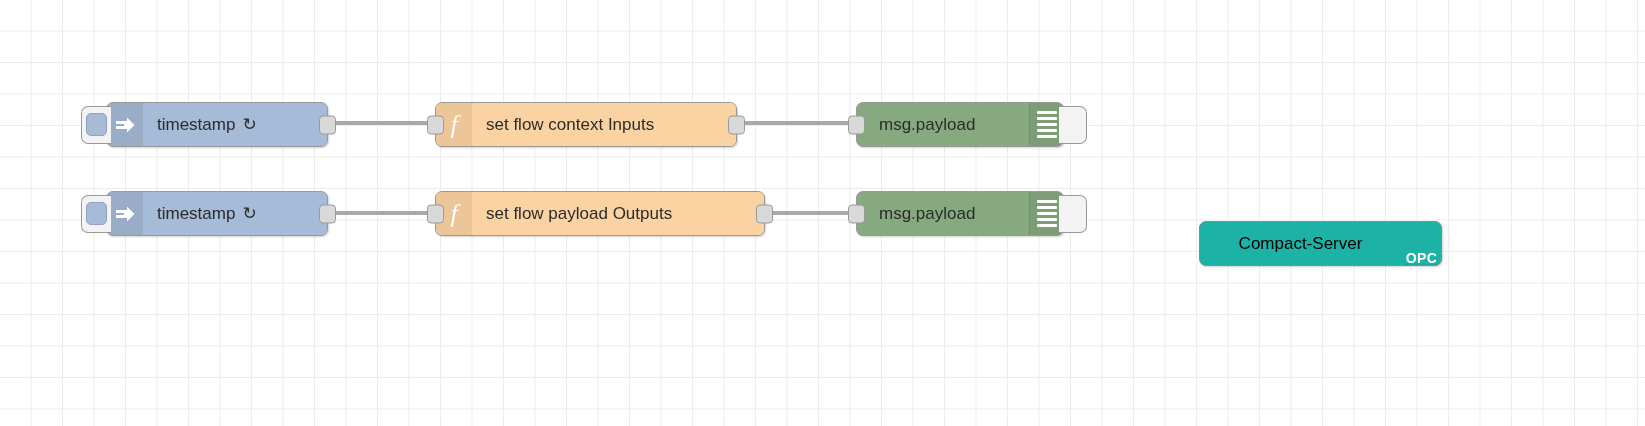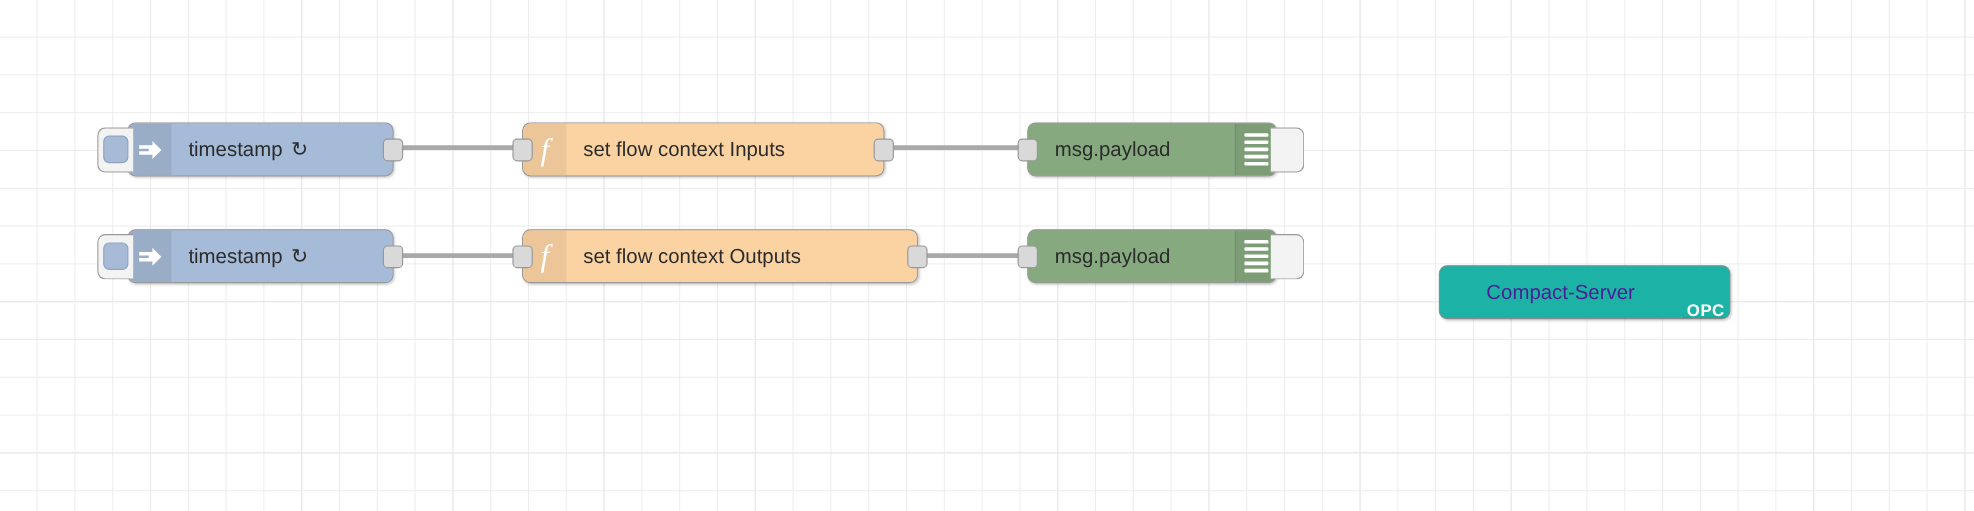--- a/index.html
+++ b/index.html
@@ -163,21 +163,21 @@
     border-left: none;
     border-radius: 0 7px 7px 0;
     z-index: 1;
   }
 
   
   .node.opcua { background: #1cb3a6; border-color: #8a8a8a; }
   .node.opcua .node-body { background: #1cb3a6; }
   .node.opcua .node-label {
     justify-content: center;
-    color: #4c1d95;
+    color: #000000;
     font-size: 17px;
     padding: 0 18px;
   }
   .opcua-badge {
     width: 40px;
     flex: 0 0 40px;
     background: rgba(0,0,0,0.07);
     display: flex;
     flex-direction: column;
     align-items: center;
@@ -273,21 +273,21 @@
   </div>
 
   <div class="node func" style="left:435px; top:191px; width:330px;">
     <div class="port in"></div>
     <div class="node-body">
       <div class="node-icon">
         <svg width="24" height="28" viewBox="0 0 24 28" aria-hidden="true">
           <text x="12" y="22" font-family="'Liberation Serif', serif" font-style="italic" font-size="26" fill="#ffffff" text-anchor="middle">f</text>
         </svg>
       </div>
-      <div class="node-label">set flow context Outputs</div>
+      <div class="node-label">set flow payload Outputs</div>
     </div>
     <div class="port out"></div>
   </div>
 
   <div class="node debug" style="left:856px; top:191px; width:208px;">
     <div class="port in"></div>
     <div class="node-body">
       <div class="node-label">msg.payload</div>
       <div class="debug-icon-cell">
         <span class="debug-bars">

